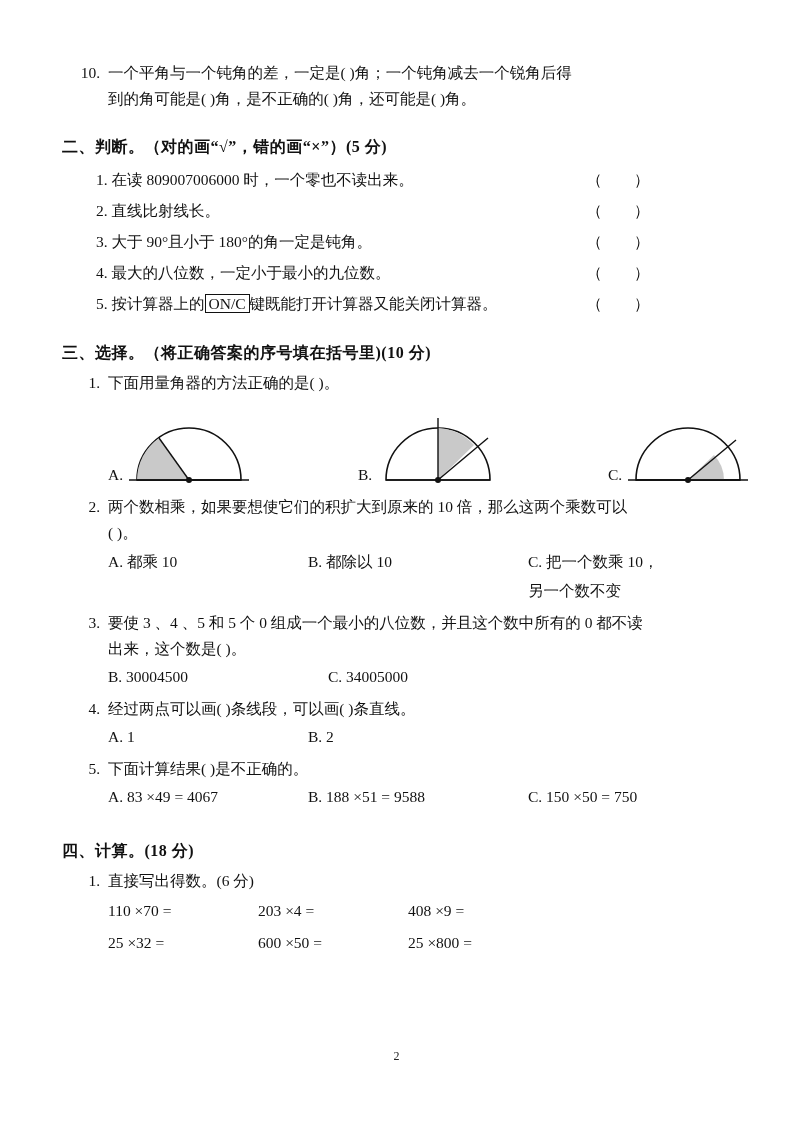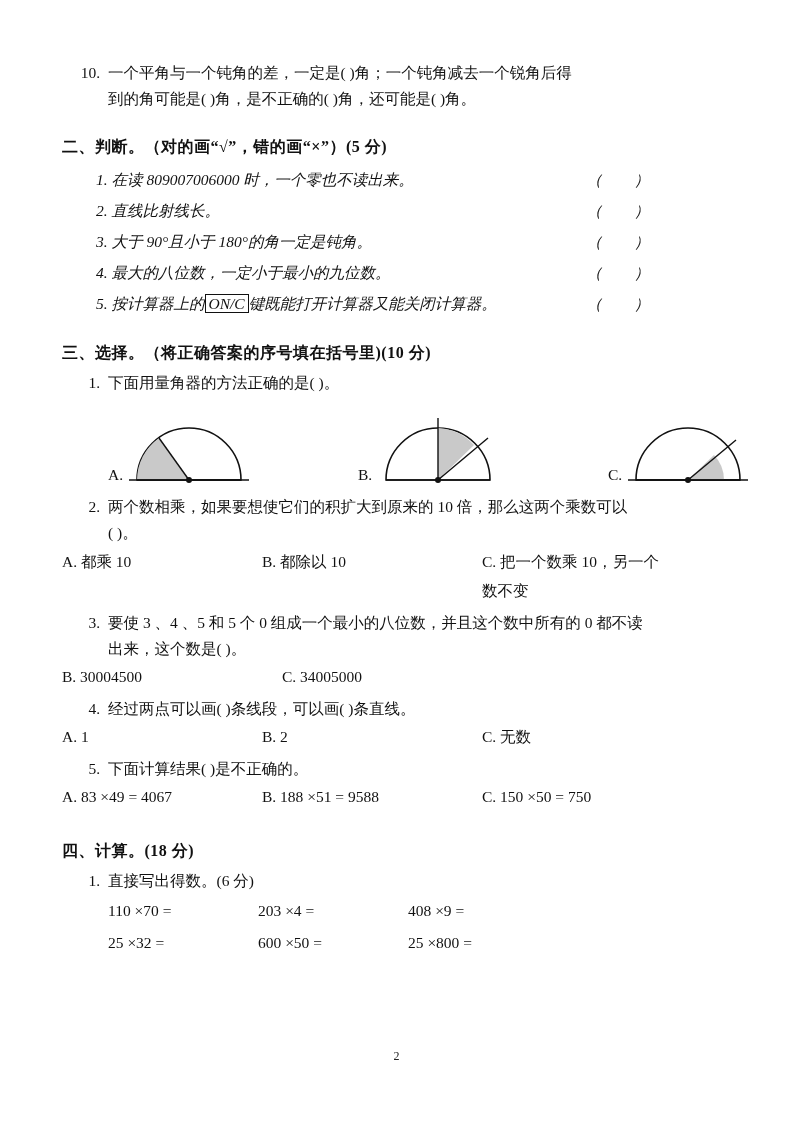--- a/index.html
+++ b/index.html
@@ -43,39 +43,39 @@
     margin-top: 16px;
     margin-bottom: 6px;
     letter-spacing: .5px;
   }
 
   .tf-row {
     display: flex;
     align-items: baseline;
     font-size: 15.5px;
     line-height: 2.0;
-    font-style: italic;
   }
   .tf-row .stem { flex: 1 1 auto; }
   .tf-row .paren {
     flex: 0 0 92px;
     text-align: center;
     letter-spacing: 14px;
     font-size: 15.5px;
   }
   .boxed {
     border: 1px solid #111;
     padding: 0 3px;
     font-family: "Liberation Serif", serif;
   }
 
   .choice-row {
     display: flex;
     font-size: 15.5px;
     line-height: 1.9;
+    margin-left: 46px;
   }
   .choice-row > div { }
   .opt-a { flex: 0 0 200px; }
   .opt-b { flex: 0 0 220px; }
   .opt-c { flex: 1 1 auto; }
 
   .fig-row {
     display: flex;
     align-items: flex-end;
     margin: 14px 0 6px 46px;
@@ -256,21 +256,20 @@
 
   <div class="sp4"></div>
 
   <div class="q-line">
     <div class="num wide">4.</div>
     <div class="body-txt">经过两点可以画(        )条线段，可以画(        )条直线。</div>
   </div>
   <div class="choice-row">
     <div class="opt-a">A. 1</div>
     <div class="opt-b">B. 2</div>
-    <div class="opt-c">C. 无数</div>
   </div>
 
   <div class="sp4"></div>
 
   <div class="q-line">
     <div class="num wide">5.</div>
     <div class="body-txt">下面计算结果(        )是不正确的。</div>
   </div>
   <div class="choice-row">
     <div class="opt-a">A. 83 ×49 = 4067</div>

